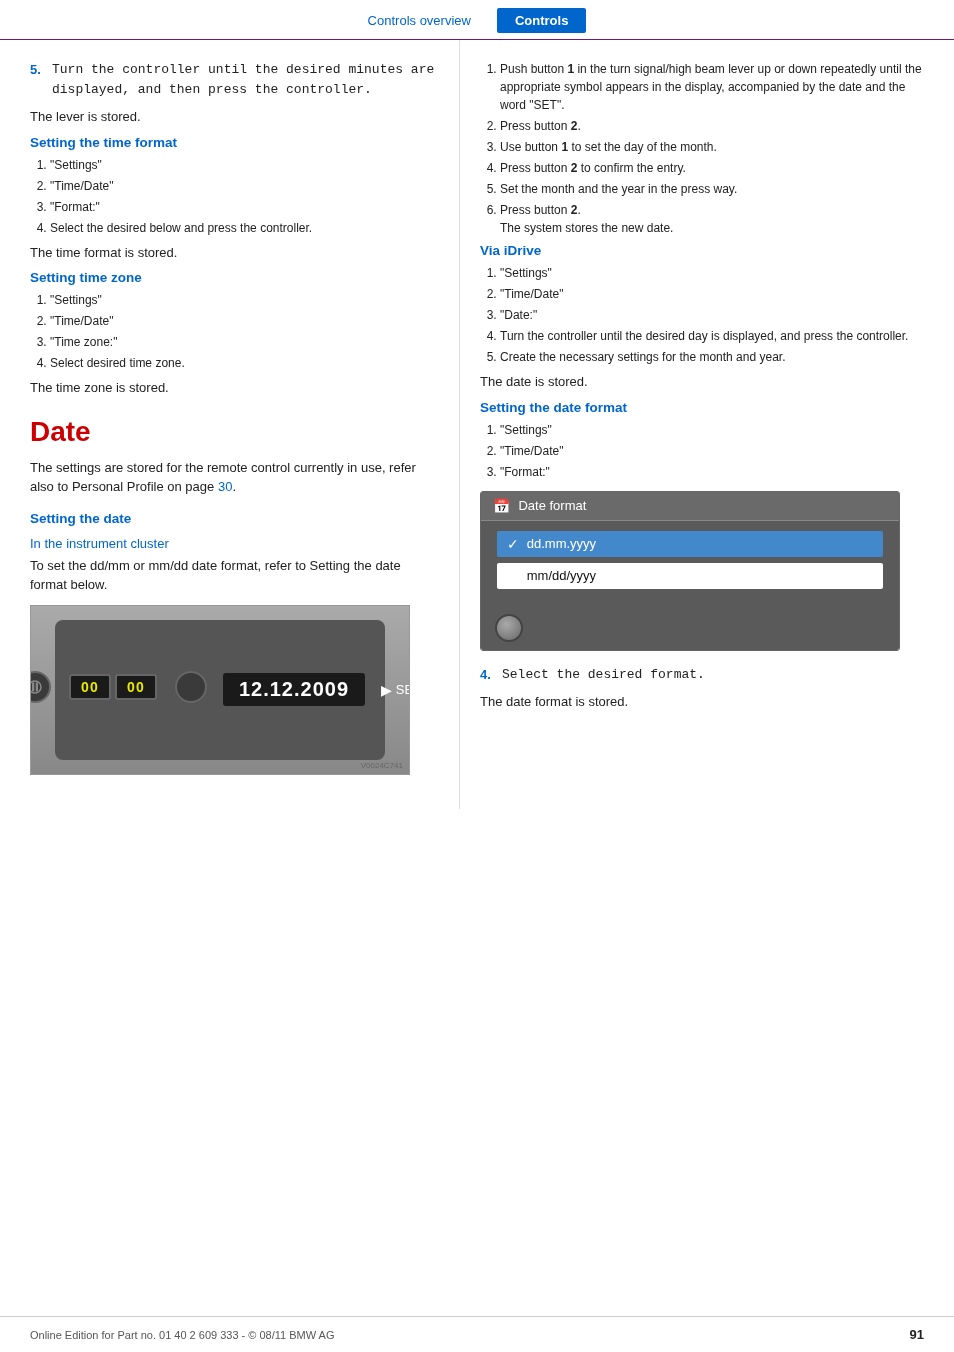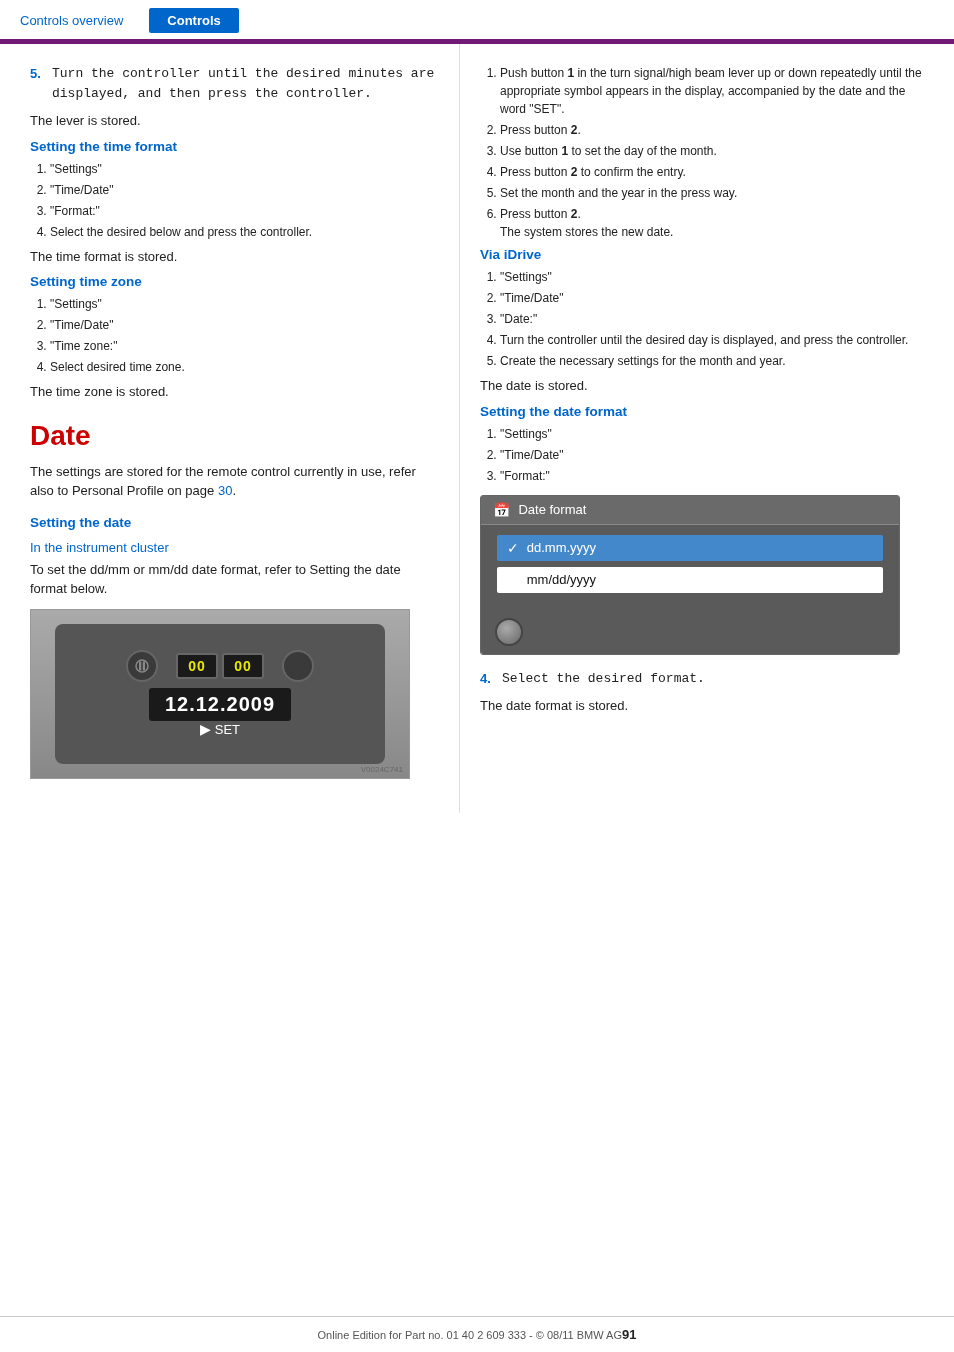--- a/index.html
+++ b/index.html
@@ -9,23 +9,23 @@
       background: #fff;
       color: #222;
       width: 954px;
       min-height: 1352px;
       position: relative;
     }
 
     
     .header {
       display: flex;
-      justify-content: flex-start;
-      align-items: center;
-      border-bottom: 5px solid #701a75;
+      justify-content: center;
+      align-items: center;
+      border-bottom: 1px solid #701a75;
       padding: 8px 20px 6px 20px;
       margin-bottom: 0;
       gap: 16px;
     }
     .header-controls-overview {
       color: #0066cc;
       font-size: 13px;
       margin-right: 10px;
     }
     .header-controls-tab {
@@ -189,21 +189,21 @@
     }
 
     
     .footer {
       position: absolute;
       bottom: 0;
       left: 0;
       right: 0;
       border-top: 1px solid #ccc;
       display: flex;
-      justify-content: center;
+      justify-content: space-between;
       align-items: center;
       padding: 10px 30px;
       font-size: 11px;
       color: #555;
       background: #fff;
     }
     .page-number {
       font-size: 13px;
       font-weight: bold;
       color: #222;
@@ -266,21 +266,21 @@
     <div class="date-title">Date</div>
     <p class="intro-text">The settings are stored for the remote control currently in use, refer also to Personal Profile on page <a class="link-blue" href="#">30</a>.</p>
 
     <div class="section-heading">Setting the date</div>
     <div class="sub-heading">In the instrument cluster</div>
     <p class="note">To set the dd/mm or mm/dd date format, refer to Setting the date format below.</p>
 
     <div class="cluster-img">
       <div style="width:100%;height:100%;background:linear-gradient(180deg,#aaa 0%,#888 100%);display:flex;align-items:center;justify-content:center;position:relative;">
 
-        <div style="width:330px;height:140px;background:#555;border-radius:8px;display:flex;flex-direction:column;align-items:center;justify-content:center;position:relative;gap:0;">
+        <div style="width:330px;height:140px;background:#555;border-radius:8px;display:flex;flex-direction:row;align-items:center;justify-content:center;position:relative;gap:16px;">
 
           <div style="display:flex;gap:18px;margin-bottom:6px;align-items:center;">
             <div style="width:32px;height:32px;background:#3a3a3a;border-radius:50%;border:2px solid #666;display:flex;align-items:center;justify-content:center;">
               <svg width="18" height="18" viewBox="0 0 24 24" fill="none">
                   <circle cx="12" cy="12" r="8" stroke="#888" stroke-width="2"></circle>
                   <rect x="8" y="6" width="3" height="12" fill="#888"></rect>
                   <rect x="13" y="6" width="3" height="12" fill="#888"></rect>
                 </svg>
             </div>
             <div style="display:flex;gap:4px;">

